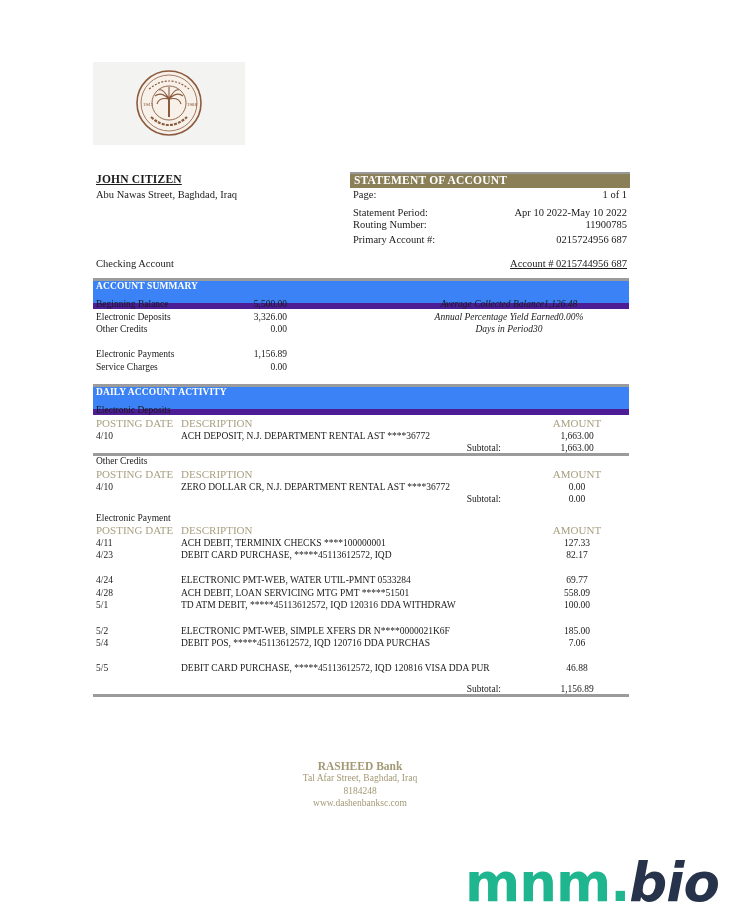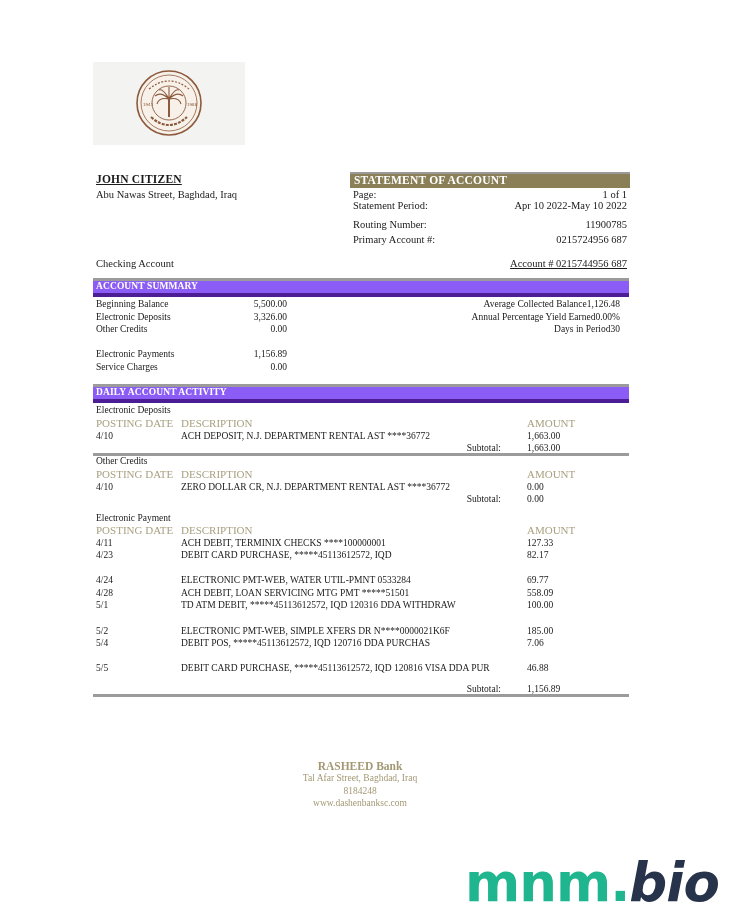--- a/index.html
+++ b/index.html
@@ -9,31 +9,31 @@
   .logo-box { left: 93px; top: 62px; width: 152px; height: 83px; background: #f3f3f2; }
   .logo-box svg { position: absolute; left: 42px; top: 7px; }
   .name { left: 96px; top: 173px; font-size: 11.5px; font-weight: bold; letter-spacing: 0.2px; text-decoration: underline; }
   .addr { left: 96px; top: 189px; font-size: 10.5px; }
   .checking { left: 96px; top: 258px; font-size: 10.5px; }
   .soa-bar { left: 350px; top: 172px; width: 280px; height: 16px; background: #8a7f56;
              border-top: 2px solid #9a9a9a; box-sizing: border-box; }
   .soa-bar span { position: absolute; left: 4px; top: 0px; font-size: 11.5px; font-weight: bold; color: #ffffff; letter-spacing: 0.2px; }
   .kv { left: 353px; width: 274px; font-size: 10.5px; display: flex; justify-content: space-between; height: 15px; }
   .acct-line { left: 353px; width: 274px; top: 258px; font-size: 10.5px; text-align: right; text-decoration: underline; }
-  .bar { left: 93px; width: 536px; height: 19px; background: #8b5cf6;
-         border-top: 3px solid #9b9b9b; border-bottom: 4px solid #4c1d95; box-sizing: border-box; }
+  .bar { left: 93px; width: 536px; height: 31px; background: #3b82f6;
+         border-top: 3px solid #9b9b9b; border-bottom: 6px solid #4c1d95; box-sizing: border-box; }
   .bar span { position: absolute; left: 3px; top: 0px; font-size: 9.5px; font-weight: bold; color: #ffffff; letter-spacing: 0.1px; }
   .row { font-size: 9.5px; height: 12.5px; line-height: 12.5px; }
   .sum-l { left: 96px; width: 191px; display: flex; justify-content: space-between; }
-  .sum-r { left: 346px; width: 274px; display: flex; justify-content: flex-end; }
+  .sum-r { left: 372px; width: 274px; display: flex; justify-content: center; font-style: italic; }
   .sect-title { left: 96px; font-size: 9.5px; }
   .hdr { font-size: 11px; color: #a8a080; }
   .date { left: 96px; }
   .desc { left: 181px; }
-  .amt { left: 527px; width: 100px; text-align: left; }
+  .amt { left: 527px; width: 100px; text-align: center; }
   .subl { left: 440px; width: 61px; text-align: right; }
   .sep { left: 93px; width: 536px; height: 3px; background: #9b9b9b; }
   .footer { left: 230px; width: 260px; text-align: center; color: #a39874; }
   .footer .bank { font-size: 11.5px; font-weight: bold; }
   .footer .line { font-size: 9.5px; line-height: 12.5px; }
   .wm { left: 465px; top: 818px; font-family: "DejaVu Sans", "Liberation Sans", sans-serif; font-weight: bold; font-size: 53px; letter-spacing: -1px; margin-top: 34px; }
   .wm .a { color: #1fb58f; }
   .wm .b { color: #26334a; font-style: italic; }
 </style>
 </head>
@@ -57,21 +57,21 @@
 <div class="abs addr">Abu Nawas Street, Baghdad, Iraq</div>
 <div class="abs checking">Checking Account</div>
 
 <div class="abs soa-bar">
   <span>STATEMENT OF ACCOUNT</span>
 </div>
 <div class="abs kv" style="top:189px">
   <span>Page:</span>
   <span>1 of 1</span>
 </div>
-<div class="abs kv" style="top:200px">
+<div class="abs kv" style="top:207px">
   <span>Statement Period:</span>
   <span>Apr 10 2022-May 10 2022</span>
 </div>
 <div class="abs kv" style="top:219px">
   <span>Routing Number:</span>
   <span>11900785</span>
 </div>
 <div class="abs kv" style="top:234px">
   <span>Primary Account #:</span>
   <span>0215724956 687</span>

